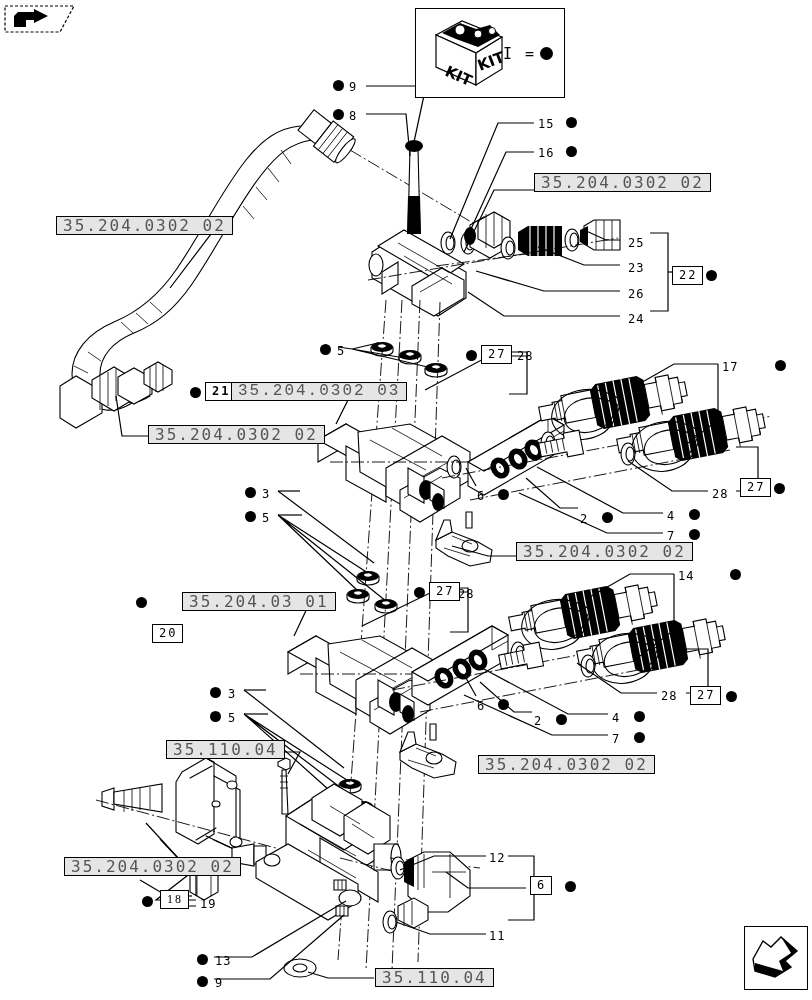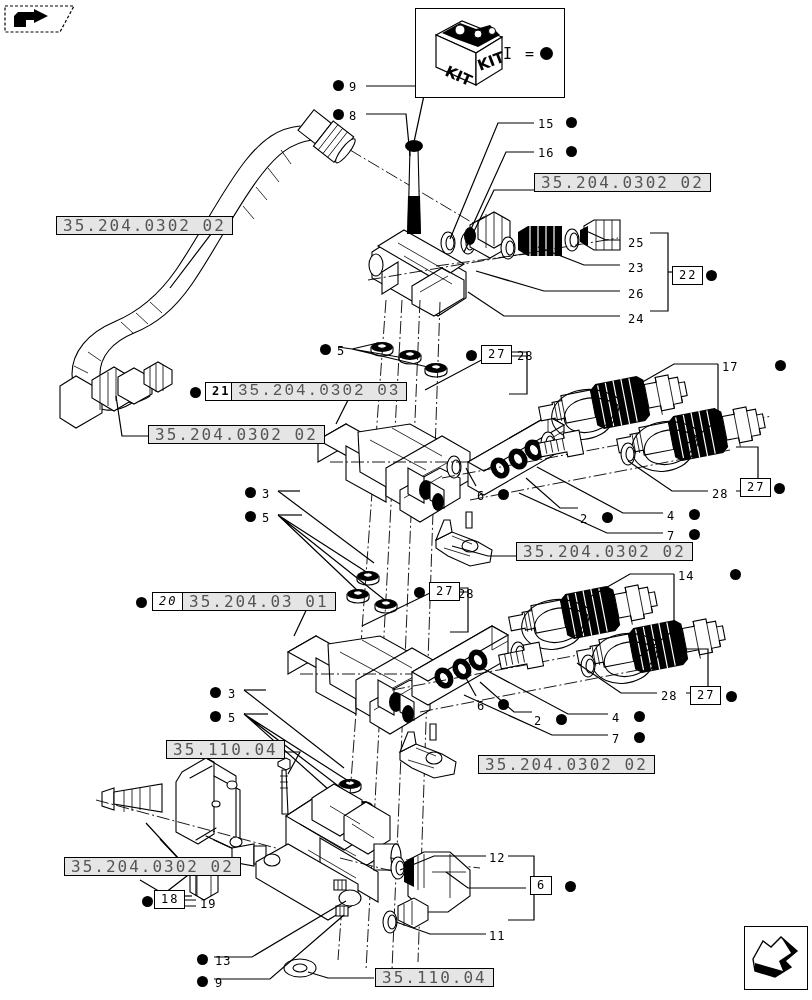--- a/index.html
+++ b/index.html
@@ -617,25 +617,25 @@
       <div class="numbox" style="left: 481px; top: 345px;">27</div>
       <div class="bullet" style="left: 466px; top: 350px;"></div>
       <div class="numbox" style="left: 740px; top: 478px;">27</div>
       <div class="bullet" style="left: 774px; top: 483px;"></div>
       <div class="numbox" style="left: 429px; top: 582px;">27</div>
       <div class="bullet" style="left: 414px; top: 587px;"></div>
       <div class="numbox" style="left: 690px; top: 686px;">27</div>
       <div class="bullet" style="left: 726px; top: 691px;"></div>
       <div class="numbox" style="left: 530px; top: 876px;">6</div>
       <div class="bullet" style="left: 565px; top: 881px;"></div>
-      <div class="numbox" style="left: 154px; top: 890px;">18</div>
+      <div class="numbox" style="left: 160px; top: 890px; font-family: Liberation Serif, serif;">18</div>
       <div class="bullet" style="left: 142px; top: 896px;"></div>
       <div class="numbox" style="left: 205px; top: 382px; font-weight: bold;">21</div>
       <div class="bullet" style="left: 190px; top: 387px;"></div>
-      <div class="numbox" style="left: 152px; top: 592px; font-style: italic;">20</div>
+      <div class="numbox" style="left: 152px; top: 624px;">20</div>
       <div class="bullet" style="left: 136px; top: 597px;"></div>
     </div>
   <div id="layer-refboxes">
       <div class="refbox" style="left: 56px; top: 216px;">35.204.0302 02</div>
       <div class="refbox" style="left: 148px; top: 425px;">35.204.0302 02</div>
       <div class="refbox" style="left: 231px; top: 382px; font-family: Liberation Mono, monospace;">35.204.0302 03</div>
       <div class="refbox" style="left: 182px; top: 592px;">35.204.03 01</div>
       <div class="refbox" style="left: 534px; top: 173px;">35.204.0302 02</div>
       <div class="refbox" style="left: 516px; top: 542px;">35.204.0302 02</div>
       <div class="refbox" style="left: 478px; top: 755px;">35.204.0302 02</div>

